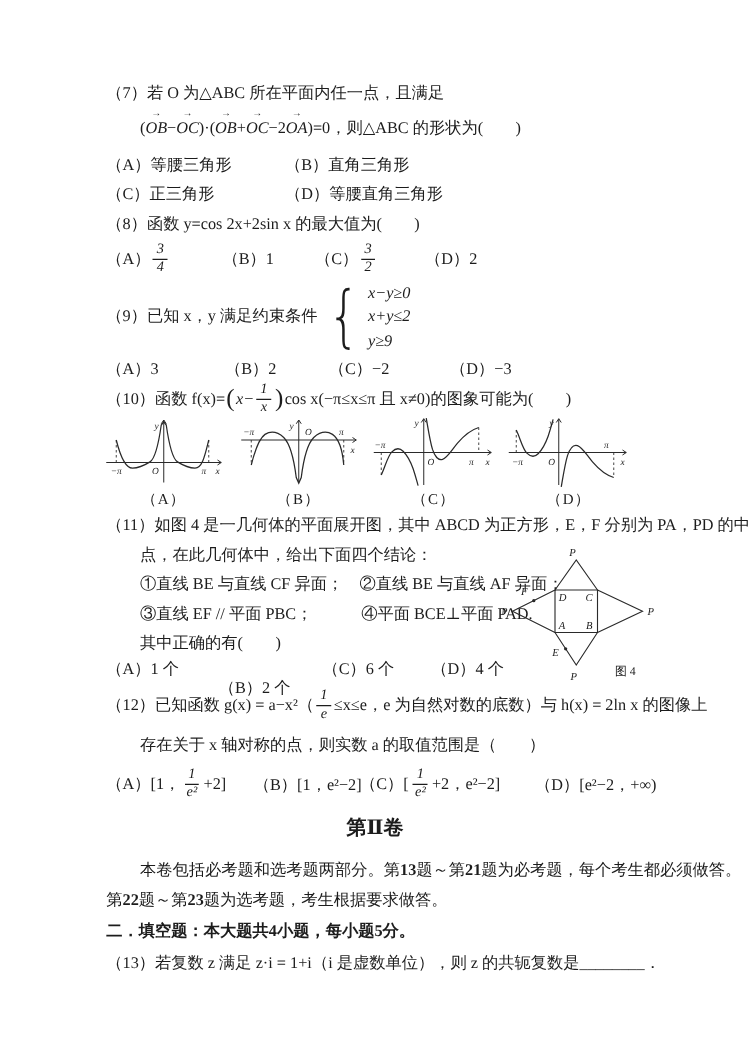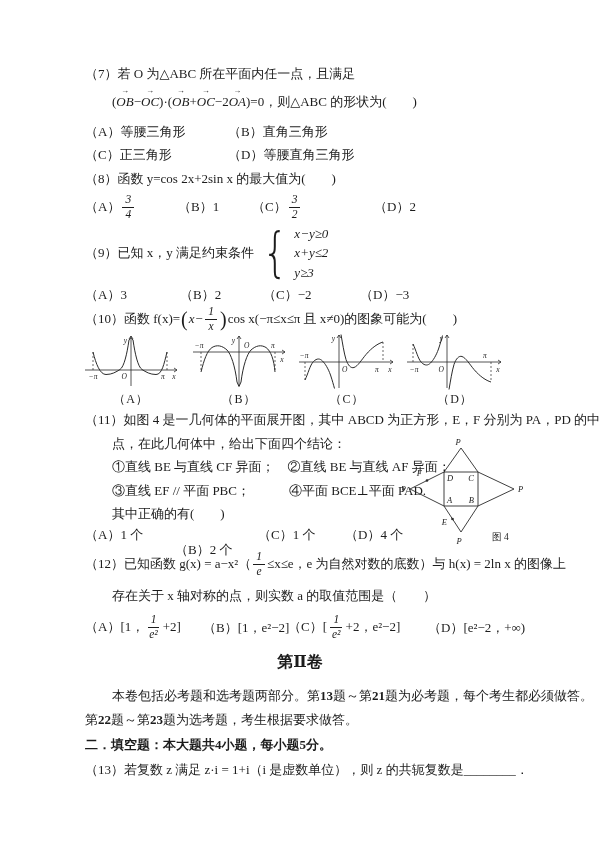--- a/index.html
+++ b/index.html
@@ -50,29 +50,29 @@
   <div class="line fline" style="left:112px; top:86px;"><span>(</span><span class="vec">OB</span><span>−</span><span class="vec">OC</span><span>)·(</span><span class="vec">OB</span><span>+</span><span class="vec">OC</span><span>−2</span><span class="vec">OA</span><span>)=0，则△ABC 的形状为(　　)</span></div>
   <div class="line" style="left:85px;  top:124px;">（A）等腰三角形</div>
   <div class="line" style="left:228px; top:124px;">（B）直角三角形</div>
   <div class="line" style="left:85px;  top:147px;">（C）正三角形</div>
   <div class="line" style="left:228px; top:147px;">（D）等腰直角三角形</div>
 
   <div class="line" style="left:85px; top:171px;">（8）函数 y=cos 2x+2sin x 的最大值为(　　)</div>
   <div class="mline" style="left:85px; top:192px; height:30px;"><span>（A）</span><span class="frac"><span class="num">3</span><span class="den">4</span></span></div>
   <div class="line" style="left:178px; top:199px;">（B）1</div>
   <div class="mline" style="left:252px; top:192px; height:30px;"><span>（C）</span><span class="frac"><span class="num">3</span><span class="den">2</span></span></div>
-  <div class="line" style="left:340px; top:199px;margin-left:34px;">（D）2</div>
+  <div class="line" style="left:340px; top:199px;">（D）2</div>
 
   <div class="mline" style="left:85px; top:224px; height:58px;">
     <span>（9）已知 x，y 满足约束条件</span>
     <span class="brace">{</span>
     <span class="cons">
       <span>x−y≥0</span>
       <span>x+y≤2</span>
-      <span>y≥3</span>
+      <span>y≥9</span>
     </span>
   </div>
   <div class="line" style="left:85px;  top:287px;">（A）3</div>
   <div class="line" style="left:180px; top:287px;">（B）2</div>
   <div class="line" style="left:263px; top:287px;">（C）−2</div>
   <div class="line" style="left:360px; top:287px;">（D）−3</div>
 
   <div class="mline" style="left:85px; top:305px; height:28px;">
     <span>（10）函数 f(x)=</span><span class="bigparen">(</span><span class="it">x−</span><span class="frac"><span class="num">1</span><span class="den">x</span></span><span class="bigparen">)</span><span>cos x(−π≤x≤π 且 x≠0)的图象可能为(　　)</span>
   </div>
@@ -150,21 +150,21 @@
     </div>
   </div>
 
   <div class="line" style="left:85px;  top:412px;">（11）如图 4 是一几何体的平面展开图，其中 ABCD 为正方形，E，F 分别为 PA，PD 的中</div>
   <div class="line" style="left:112px; top:436px;">点，在此几何体中，给出下面四个结论：</div>
   <div class="line" style="left:112px; top:483px;">③直线 EF // 平面 PBC；　　　④平面 BCE⊥平面 PAD.</div>
   <div class="line" style="left:112px; top:459px;">①直线 BE 与直线 CF 异面；　②直线 BE 与直线 AF 异面；</div>
   <div class="line" style="left:112px; top:506px;">其中正确的有(　　)</div>
   <div class="line" style="left:85px;  top:527px;">（A）1 个</div>
   <div class="line" style="left:175px; top:542px;">（B）2 个</div>
-  <div class="line" style="left:258px; top:527px;">（C）1 个</div>
+  <div class="line" style="left:258px; top:527px;">（C）6 个</div>
   <div class="line" style="left:345px; top:527px;">（D）4 个</div>
 
   <div class="fig4">
     <svg width="130" height="112" viewBox="0 0 130 112">
       <path class="shape" d="M42,36 L76,36 L76,70 L42,70 Z"></path>
       <path class="shape" d="M42,36 L59,12 L76,36"></path>
       <path class="shape" d="M76,36 L112,53 L76,70"></path>
       <path class="shape" d="M42,70 L59,96 L76,70"></path>
       <path class="shape" d="M42,36 L8,53 L42,70"></path>
       <circle cx="25" cy="44.5" r="1.3" fill="#2a2a2a"></circle>

